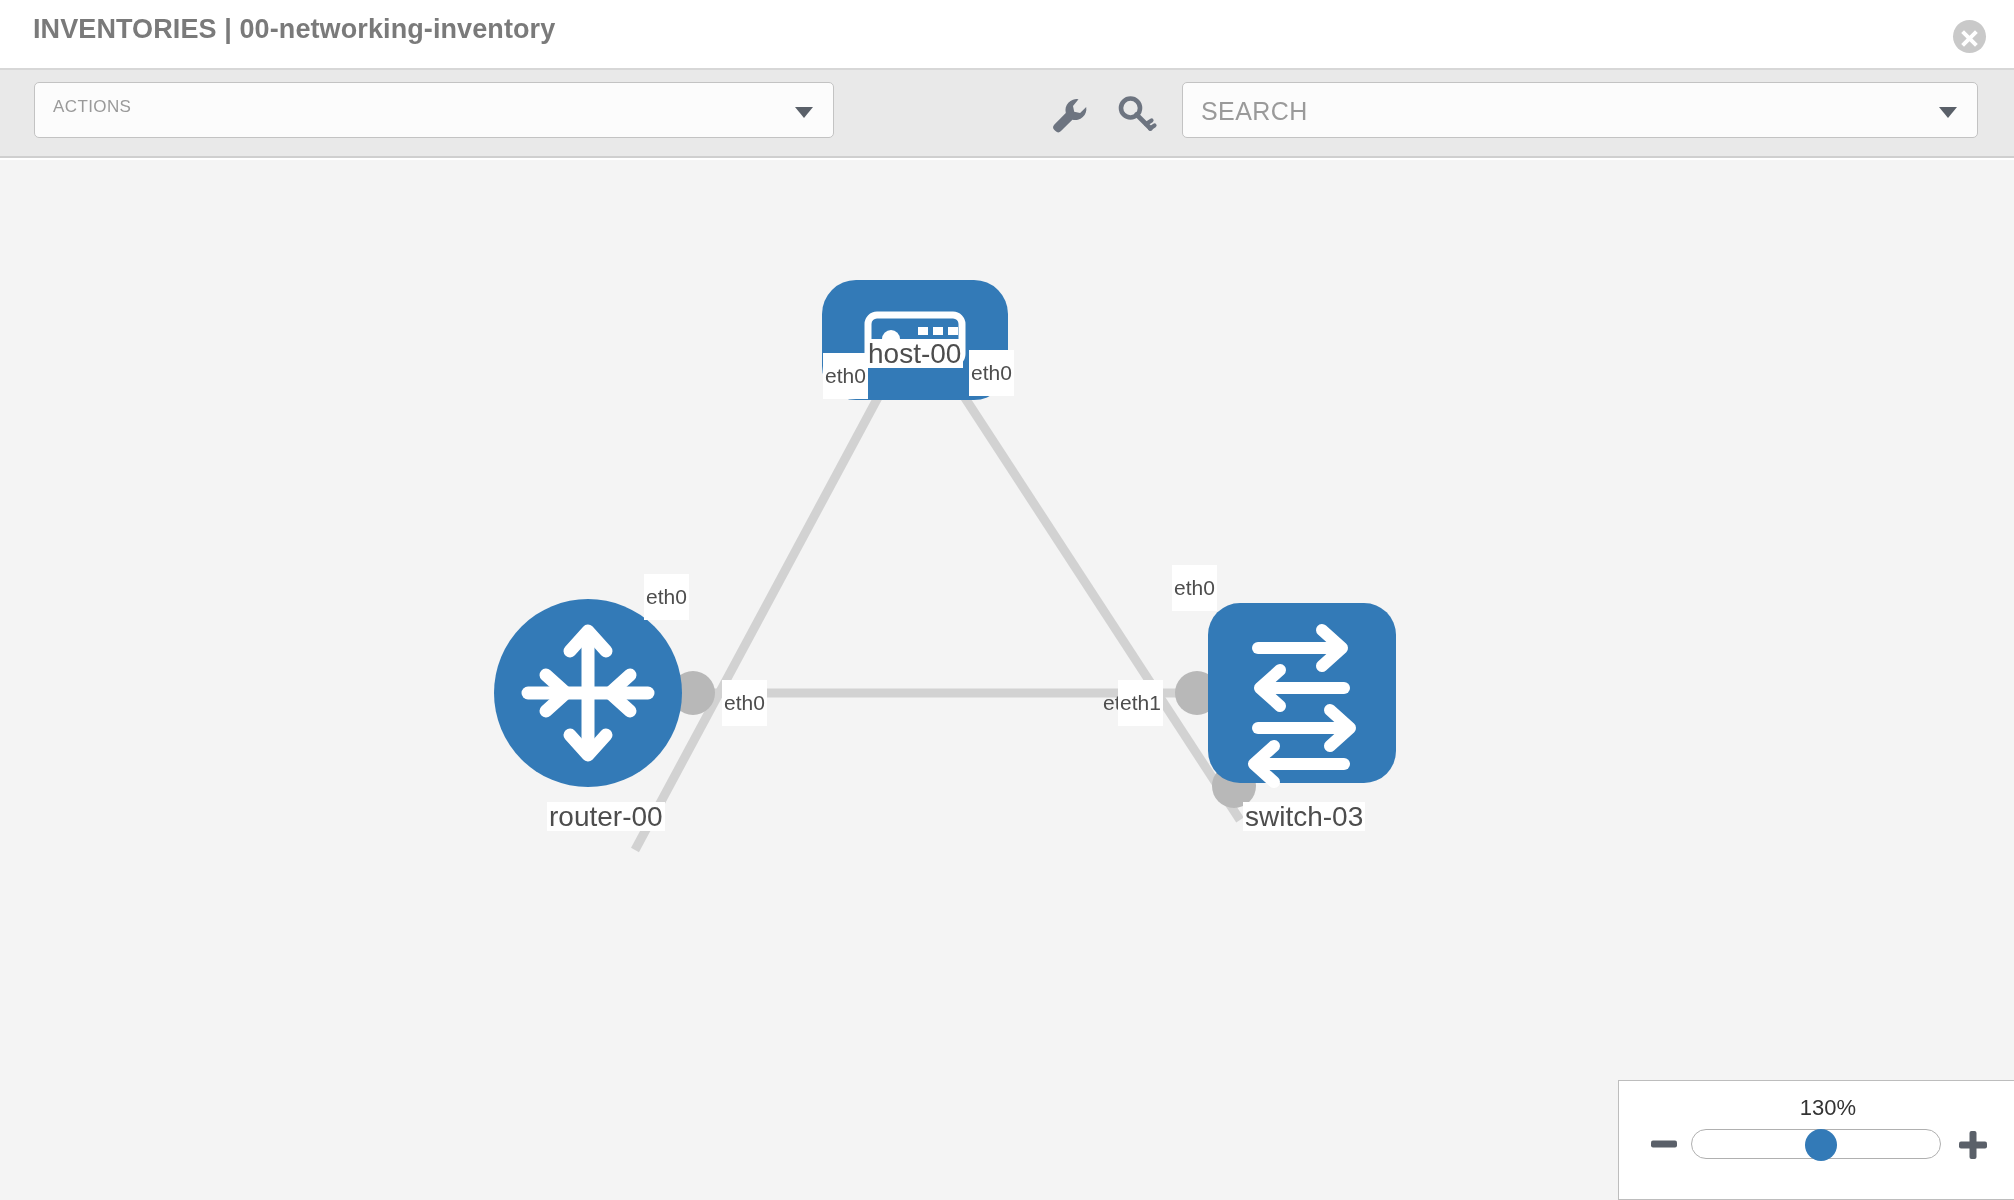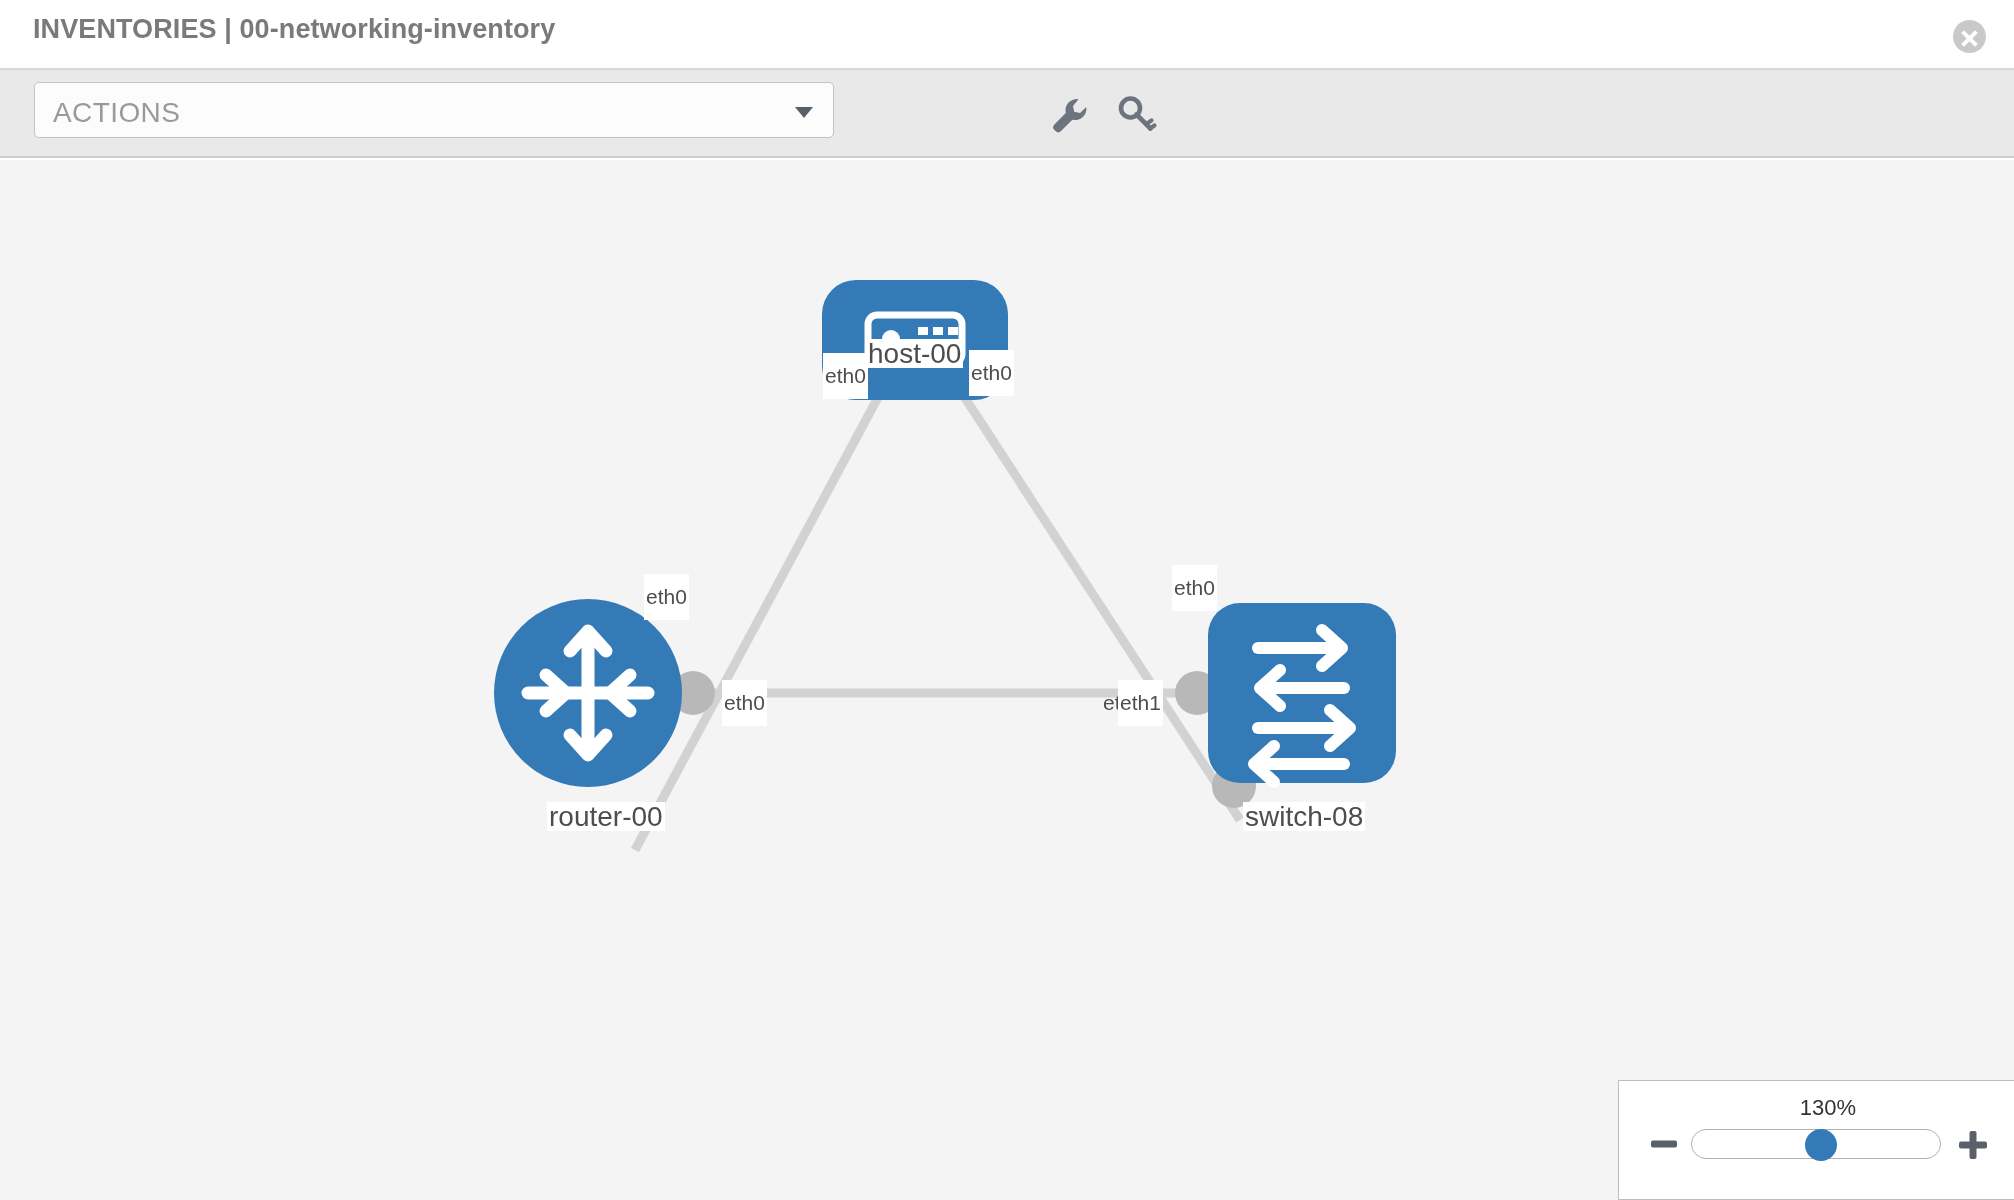--- a/index.html
+++ b/index.html
@@ -41,21 +41,21 @@
   }
   .actions-select {
     position: absolute; left: 34px; top: 82px;
     width: 800px; height: 56px;
     background: #fcfcfc;
     border: 1px solid #c3c3c3;
     border-radius: 5px;
   }
   .actions-select .sel-label {
     position: absolute; left: 18px; top: 14px;
-    font-size: 28px; color: #9a9a9a; letter-spacing: .4px;
+    font-size: 17px; color: #9a9a9a; letter-spacing: .4px;
   }
   .caret {
     position: absolute; right: 20px; top: 24px;
     width: 0; height: 0;
     border-left: 9px solid transparent;
     border-right: 9px solid transparent;
     border-top: 11px solid #5a6069;
   }
 
   .tool-icon {
@@ -167,20 +167,24 @@
 
   <div class="tool-icon key">
     <svg width="46" height="46" viewBox="0 0 46 46" aria-hidden="true">
       <circle cx="17.5" cy="16" r="9.5" fill="none" stroke="#6d7480" stroke-width="4.6"></circle>
       <path d="M23.5 22.5 L37.5 36.5" stroke="#6d7480" stroke-width="4.6" stroke-linecap="round"></path>
       <path d="M33 32 L38.5 28.5" stroke="#6d7480" stroke-width="4.2" stroke-linecap="round"></path>
       <path d="M37 36.5 L41.5 33.5" stroke="#6d7480" stroke-width="4.2" stroke-linecap="round"></path>
     </svg>
   </div>
 
+  <div class="search-box">
+    <span class="sel-label">SEARCH</span>
+    <span class="caret"></span>
+  </div>
 
   <div class="canvas">
 
     <svg class="topo" viewBox="0 0 2014 1040">
 
       <g stroke="#d2d2d2" stroke-width="9" fill="none">
         <line x1="890" y1="215" x2="635" y2="690"></line>
       </g>
       <g stroke="#d2d2d2" stroke-width="9" fill="none">
         <line x1="950" y1="215" x2="1240" y2="660"></line>
@@ -235,21 +239,21 @@
           <path d="M1258 568 L1348 568"></path>
           <path d="M1330 550 L1350 568 L1330 586"></path>
           <path d="M1344 604 L1256 604"></path>
           <path d="M1274 586 L1254 604 L1274 622"></path>
         </g>
       </g>
     </svg>
 
     <div class="nlabel" style="left:866px; top:179px;text-align:right;">host-00</div>
     <div class="nlabel" style="left:547px; top:642px;">router-00</div>
-    <div class="nlabel" style="left:1243px; top:642px;">switch-08</div>
+    <div class="nlabel" style="left:1243px; top:642px;">switch-03</div>
 
     <div class="elabel" style="left:823px; top:193px;">eth0</div>
     <div class="elabel" style="left:969px; top:190px;">eth0</div>
     <div class="elabel" style="left:644px; top:414px;">eth0</div>
     <div class="elabel" style="left:1172px; top:405px;">eth0</div>
     <div class="elabel" style="left:722px; top:520px;">eth0</div>
     <div class="elabel" style="left:1101px; top:520px; background:transparent;">eth0</div>
     <div class="elabel" style="left:1118px; top:520px;">eth1</div>
   </div>
 

